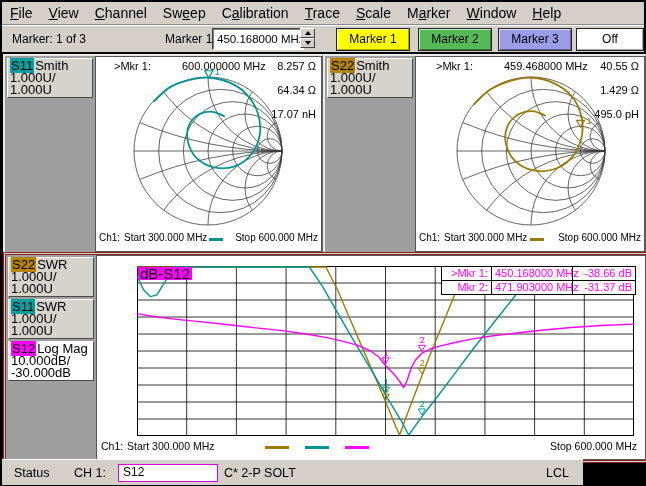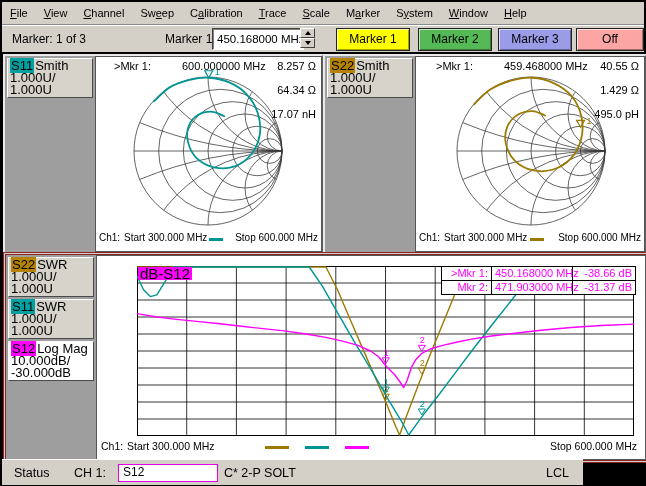--- a/index.html
+++ b/index.html
@@ -5,21 +5,21 @@
   html,body{margin:0;padding:0;}
   body{
     width:646px;height:486px;position:relative;overflow:hidden;
     background:#000;font-family:"Liberation Sans",sans-serif;
     -webkit-font-smoothing:none;
   }
   
   .chrome-top{position:absolute;left:2px;top:2px;width:642px;height:50px;background:#d4d0c8;}
   .menubar{position:absolute;left:0;top:0;width:642px;height:22px;display:flex;align-items:center;
     border-bottom:1px solid #8a8a8a;box-shadow:0 1px 0 #ffffff;}
-  .menu-item{padding:3px 8px 4px 8px;font-size:11px;color:#000;cursor:default;white-space:nowrap;}
+  .menu-item{padding:3px 8px 4px 8px;font-size:14px;color:#000;cursor:default;white-space:nowrap;}
   .toolbar{position:absolute;left:0;top:23px;width:642px;height:27px;font-size:12px;color:#000;}
   .tb-text{position:absolute;top:7px;white-space:nowrap;}
   .mk-status{left:10px;}
   .mk-field-label{left:163px;}
   .mk-input{position:absolute;left:210px;top:3px;width:86px;height:20px;
     border:1px solid #404040;border-right-color:#fff;border-bottom-color:#fff;
     box-shadow:inset 1px 1px 0 #808080;
     background:#fff;font-family:"Liberation Sans",sans-serif;font-size:11.5px;padding:0 0 0 4px;}
   .spinner{position:absolute;left:298px;top:3px;width:15px;height:20px;display:flex;flex-direction:column;}
   .spin-btn{flex:1;background:#d4d0c8;border:1px solid #404040;border-top-color:#fff;border-left-color:#fff;
@@ -77,41 +77,40 @@
 <div class="chrome-top">
   <div class="menubar">
       <div class="menu-item"><u>F</u>ile</div>
       <div class="menu-item"><u>V</u>iew</div>
       <div class="menu-item"><u>C</u>hannel</div>
       <div class="menu-item">Sw<u>e</u>ep</div>
       <div class="menu-item">C<u>a</u>libration</div>
       <div class="menu-item"><u>T</u>race</div>
       <div class="menu-item"><u>S</u>cale</div>
       <div class="menu-item">M<u>a</u>rker</div>
-      <div class="menu-item">S<u>y</u>stem</div>
       <div class="menu-item"><u>W</u>indow</div>
       <div class="menu-item"><u>H</u>elp</div>
     </div>
   <div class="toolbar">
     <span class="tb-text mk-status">Marker: 1 of 3</span>
     <span class="tb-text mk-field-label">Marker 1</span>
     <input class="mk-input" value="450.168000 MHz" style="">
     <div class="spinner">
       <div class="spin-btn">
           <span class="tri-up"></span>
         </div>
       <div class="spin-btn">
           <span class="tri-dn"></span>
         </div>
     </div>
     <div>
         <div class="tb-button" style="left: 334px; width: 72px; background: rgb(255, 255, 0);">Marker 1</div>
         <div class="tb-button" style="left: 416px; width: 72px; background: rgb(85, 185, 85);">Marker 2</div>
         <div class="tb-button" style="left: 496px; width: 72px; background: rgb(154, 156, 232);">Marker 3</div>
-        <div class="tb-button" style="left: 574px; width: 66px; background: #fca5a5;">Off</div>
+        <div class="tb-button" style="left: 574px; width: 66px; background: #ffffff;">Off</div>
       </div>
   </div>
 </div>
 
 <div class="panel" style="left:3px;top:54px;width:317px;height:196px;">
   <div class="trace-sidebar">
       <div class="trace-block">
         <div class="tb-l1"><span class="tb-param" style="background: rgb(0, 160, 160);">S11</span><span class="tb-format">Smith</span></div>
         <div class="tb-line">1.000U/</div>
         <div class="tb-line">1.000U</div>

